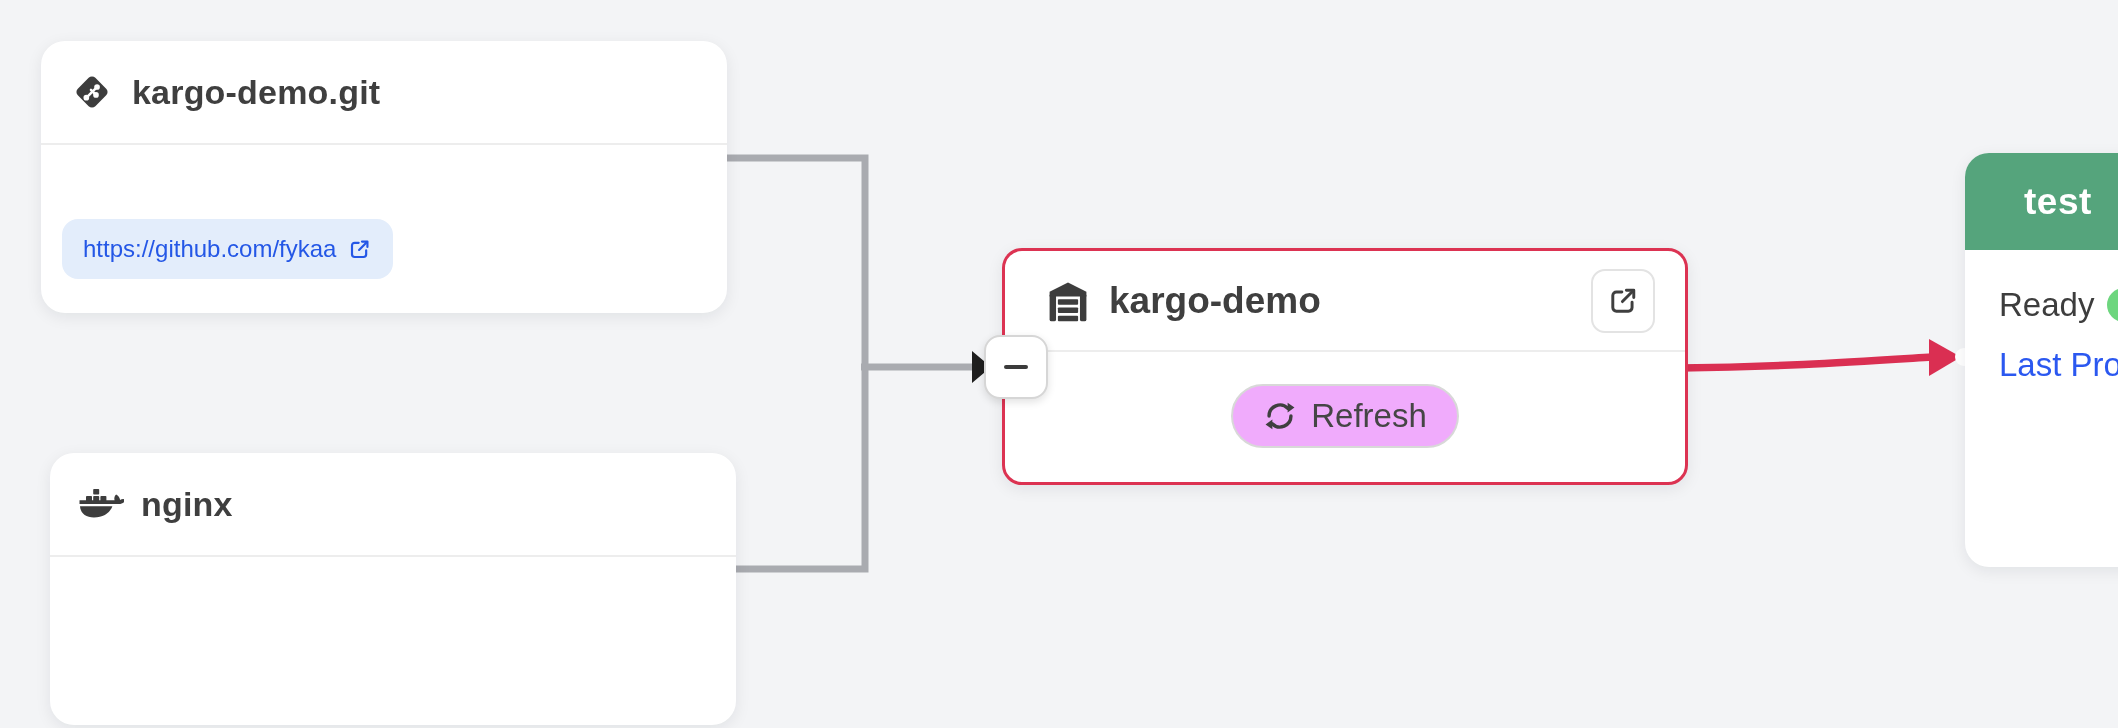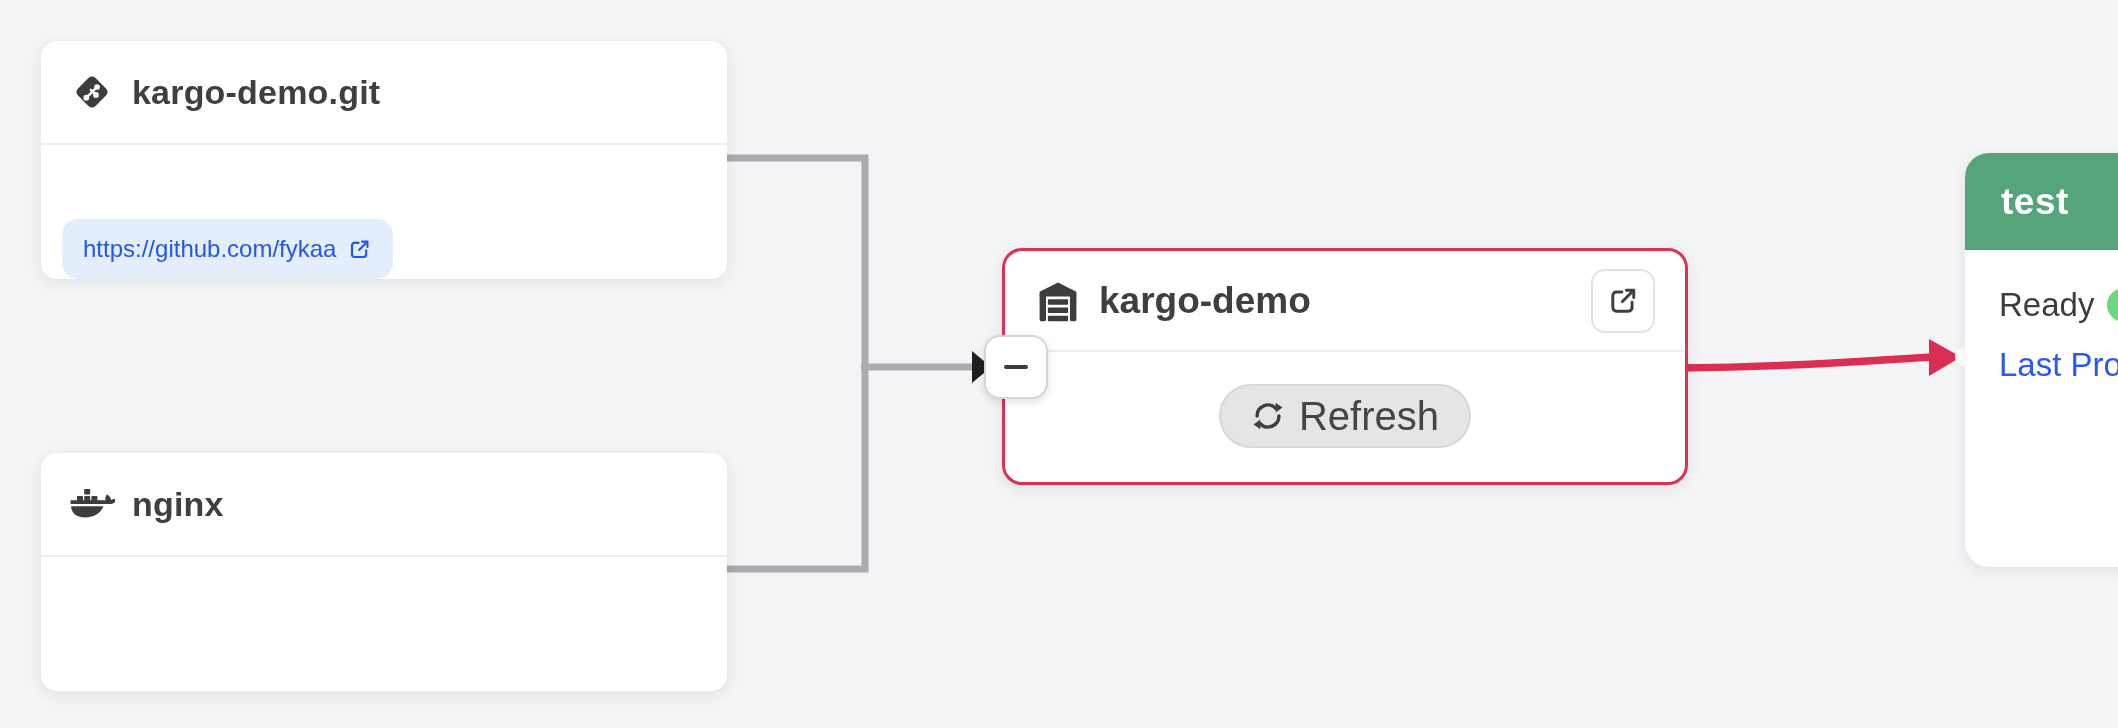--- a/index.html
+++ b/index.html
@@ -4,58 +4,58 @@
 <style>
   html,body{margin:0;padding:0;background:#f3f4f6;}
   .canvas{
     position:relative;width:2118px;height:728px;background:#f3f4f6;
     overflow:hidden;font-family:"Liberation Sans","DejaVu Sans",sans-serif;
   }
   .edges{position:absolute;left:0;top:0;z-index:1;}
   .card{position:absolute;background:#fff;z-index:2;}
 
   
-  .repo-card{width:686px;height:238px;border-radius:16px;
+  .repo-card{width:686px;height:272px;border-radius:24px;
     box-shadow:0 4px 16px rgba(15,23,42,.08);}
   #card-git{left:41px;top:41px;}
-  #card-image{left:41px;top:453px;}
+  #card-image{left:50px;top:453px;}
   .repo-header{height:102px;display:flex;align-items:center;padding:0 28px;gap:17px;}
   .card-title{font-size:34px;font-weight:700;color:#3f3f3f;letter-spacing:.2px;}
   .divider{height:2px;background:#ededed;}
   .repo-body{padding:34px 0 0 21px;margin-top:40px;}
   .link-pill{display:inline-flex;align-items:center;gap:11px;height:60px;padding:0 21px;
     background:#e3edfb;border-radius:16px;font-size:24px;color:#2457e6;
     text-decoration:none;cursor:pointer;white-space:nowrap;}
   .node-icon{display:flex;align-items:center;justify-content:center;width:46px;}
 
   
   .warehouse-card{left:1002px;top:248px;width:686px;height:237px;border:3px solid #dc3352;
     border-radius:20px;box-sizing:border-box;box-shadow:0 4px 16px rgba(15,23,42,.08);}
-  .wh-header{height:99px;display:flex;align-items:center;padding:0 30px;gap:18px;position:relative;}
+  .wh-header{height:99px;display:flex;align-items:center;padding:0 40px;gap:18px;position:relative;}
   .wh-title{font-size:37px;font-weight:700;color:#3f3f3f;}
   .ext-btn{position:absolute;right:30px;top:18px;width:64px;height:64px;background:#fff;
     border:2px solid #e3e3e3;border-radius:14px;box-sizing:border-box;
     display:flex;align-items:center;justify-content:center;cursor:pointer;padding:0;}
   .wh-body{display:flex;justify-content:center;padding-top:32px;}
   .refresh-btn{display:inline-flex;align-items:center;gap:14px;height:64px;padding:0 30px;
-    background:#e5e5e5;border:2px solid #d8d8d8;border-radius:32px;box-sizing:border-box;
-    font-size:40px;color:#454545;font-family:inherit;cursor:pointer;}
+    background:#f0abfc;border:2px solid #d8d8d8;border-radius:32px;box-sizing:border-box;
+    font-size:33px;color:#454545;font-family:inherit;cursor:pointer;}
 
   
   .minus-btn{position:absolute;left:984px;top:335px;width:64px;height:64px;z-index:3;
     background:#fff;border:2px solid #d6d6d6;border-radius:16px;box-sizing:border-box;
     box-shadow:0 3px 9px rgba(0,0,0,.12);display:flex;align-items:center;justify-content:center;
     cursor:pointer;padding:0;}
   .minus-bar{width:24px;height:4px;background:#3b3b3b;border-radius:2px;}
 
   
   .stage-card{left:1965px;top:153px;width:330px;height:414px;border-radius:24px;
     box-shadow:0 4px 16px rgba(15,23,42,.08);overflow:hidden;}
   .stage-header{height:97px;background:#55a47c;display:flex;align-items:center;padding:0 36px;}
-  .stage-title{font-size:37px;font-weight:700;color:#fff;letter-spacing:.5px;}
+  .stage-title{font-size:37px;font-weight:700;color:#fff;letter-spacing:.5px;margin-left:23px;}
   .stage-body{padding:36px 0 0 34px;}
   .ready-row{display:flex;align-items:center;gap:13px;font-size:33px;color:#3d3d3d;font-weight:500;}
   .status-dot{width:34px;height:34px;border-radius:50%;background:#6dd67e;flex:0 0 auto;}
   .last-promo{margin-top:22px;font-size:33px;color:#2b58f0;font-weight:500;white-space:nowrap;cursor:pointer;}
 </style>
 </head>
 <body>
 
 <div class="canvas">
 

